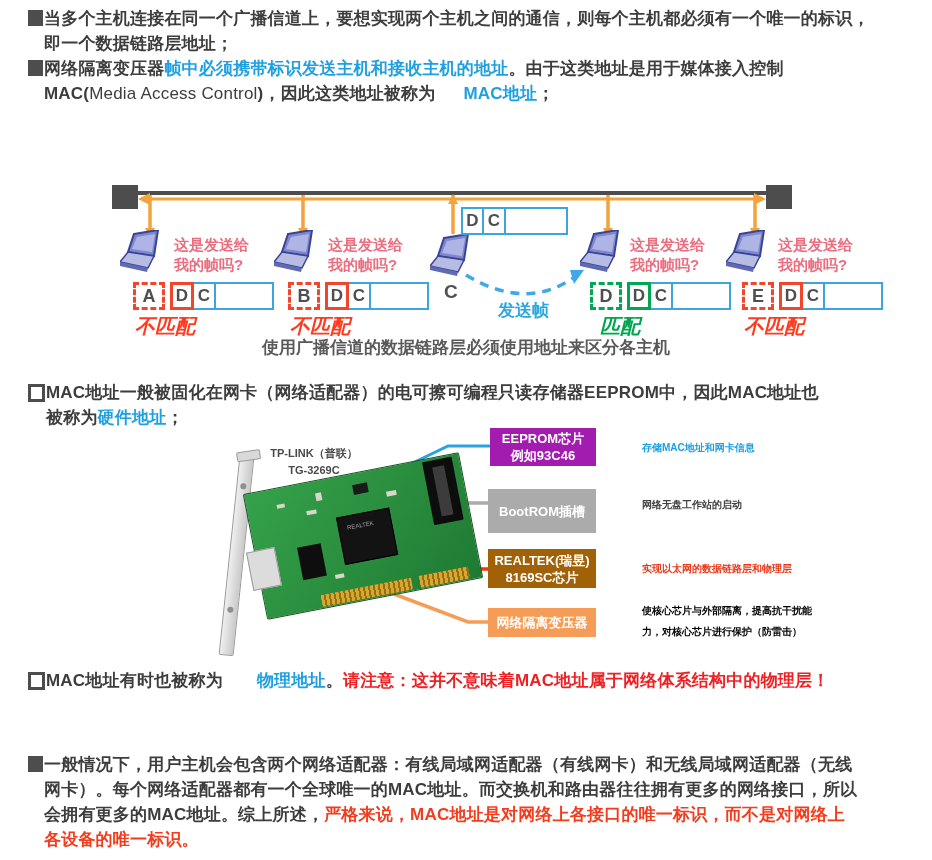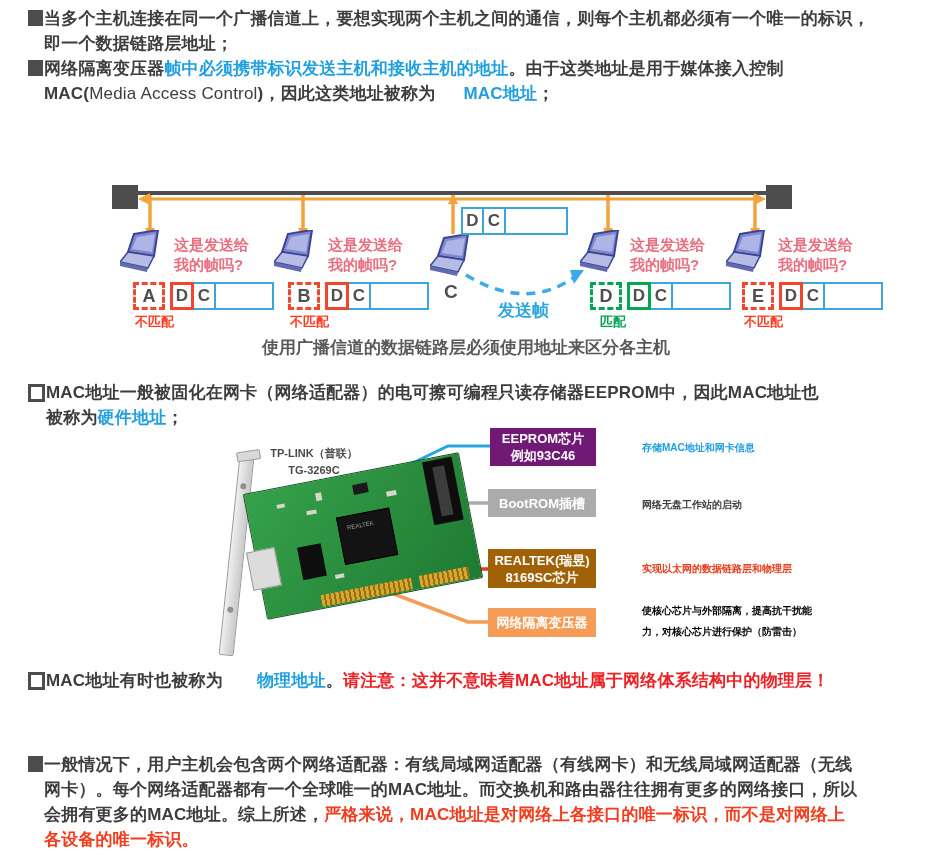--- a/index.html
+++ b/index.html
@@ -35,21 +35,21 @@
   .cell{
     display:flex;align-items:center;justify-content:center;background:#fff;
     font-size:17px;font-weight:bold;color:#4f4f4f;box-sizing:border-box;
   }
   .dcell{width:24px;border:3px solid #f0462e;}
   .dcell.green{border-color:#00a651;}
   .dcell.blue{border:2px solid #3da5dc;width:23px;}
   .ccell{width:22px;border:2px solid #3da5dc;border-left:none;}
   .ecell{width:58px;border:2px solid #3da5dc;border-left:none;}
   .ecell.wide{width:62px;}
-  .verdict{position:absolute;font-size:13px;font-weight:bold;}
+  .verdict{position:absolute;font-size:20px;font-weight:bold;font-style:italic;}
   .verdict.bad{color:#ff3a1e;}
   .verdict.good{color:#00a651;}
   .hostletter{position:absolute;font-size:19px;font-weight:bold;color:#4f4f4f;}
   .sendlabel{position:absolute;font-size:17px;font-weight:bold;color:#2ba7e0;}
   .caption{
     position:absolute;top:158px;left:0;width:932px;text-align:center;
     font-size:17px;font-weight:bold;color:#595959;
   }
   
   #nicfig{left:0;top:425px;width:932px;height:245px;}
@@ -83,21 +83,21 @@
   .gold{
     position:absolute;top:113px;height:12px;
     background:repeating-linear-gradient(90deg,#d9a62e 0 3px,#936f15 3px 5px);
     border-radius:0 0 2px 2px;
   }
   .part{position:absolute;background:#d7d7c9;}
   .callout{
     position:absolute;display:flex;align-items:center;justify-content:center;text-align:center;
     color:#ffffff;font-weight:bold;font-size:13px;line-height:17px;white-space:pre-line;
   }
-  .co-blue{background:#701a75;}
+  .co-blue{background:#a21caf;}
   .co-gray{background:#ababab;}
   .co-red{background:#a16207;}
   .co-orange{background:#f59d56;}
   .codesc{position:absolute;font-size:10px;font-weight:bold;white-space:pre-line;line-height:21px;margin-left:32px;}
   .cd-blue{color:#1f9fe0;}
   .cd-dark{color:#404040;}
   .cd-red{color:#e8391b;}
   .cd-orange{color:#000000;}
 </style>
 </head>
@@ -270,21 +270,21 @@
     <div class="part" style="left:74px;top:96px;width:9px;height:4px"></div>
     <div class="gold" style="left:56px;width:92px"></div>
     <div class="gold" style="left:156px;width:50px"></div>
   </div>
   <div class="niclabel">TP-LINK（普联）
 TG-3269C</div>
 
   <div class="callout co-blue" style="left:490px;top:3px;width:106px;height:38px">EEPROM芯片
 例如93C46</div>
   <div class="codesc cd-blue" style="left:610px;top:12px">存储MAC地址和网卡信息</div>
-  <div class="callout co-gray" style="left:488px;top:64px;width:108px;height:28px">BootROM插槽</div>
+  <div class="callout co-gray" style="left:488px;top:64px;width:108px;height:44px">BootROM插槽</div>
   <div class="codesc cd-dark" style="left:610px;top:69px">网络无盘工作站的启动</div>
   <div class="callout co-red" style="left:488px;top:124px;width:108px;height:39px">REALTEK(瑞昱)
 8169SC芯片</div>
   <div class="codesc cd-red" style="left:610px;top:133px">实现以太网的数据链路层和物理层</div>
   <div class="callout co-orange" style="left:488px;top:183px;width:108px;height:29px">网络隔离变压器</div>
   <div class="codesc cd-orange" style="left:610px;top:175px">使核心芯片与外部隔离，提高抗干扰能
 力，对核心芯片进行保护（防雷击）</div>
 </div>
 
 <div class="para" style="top:668px">

